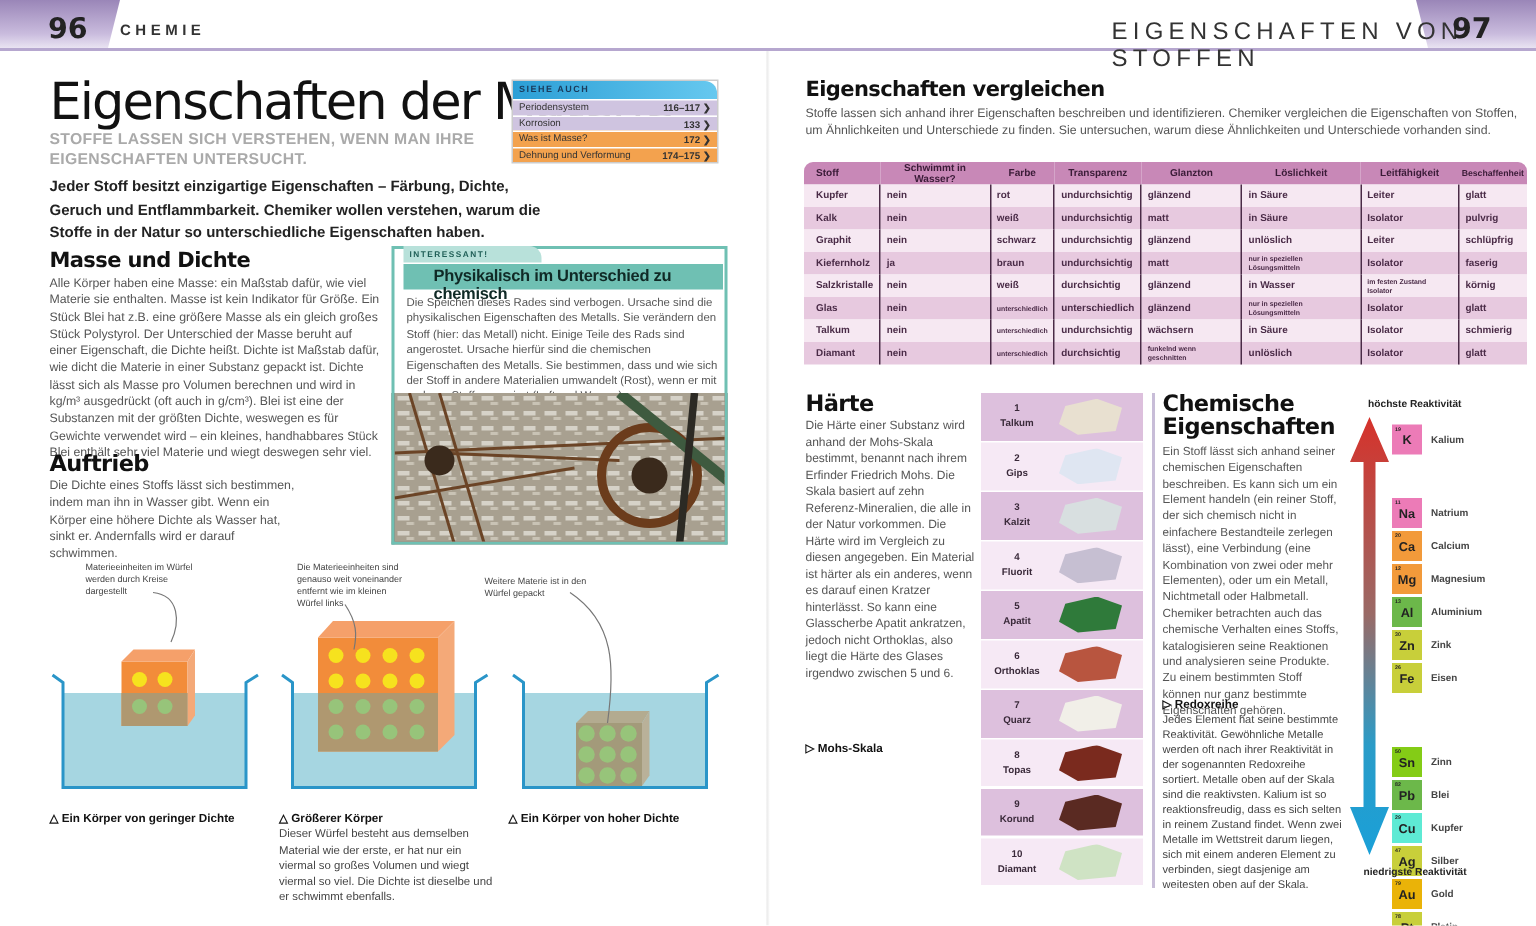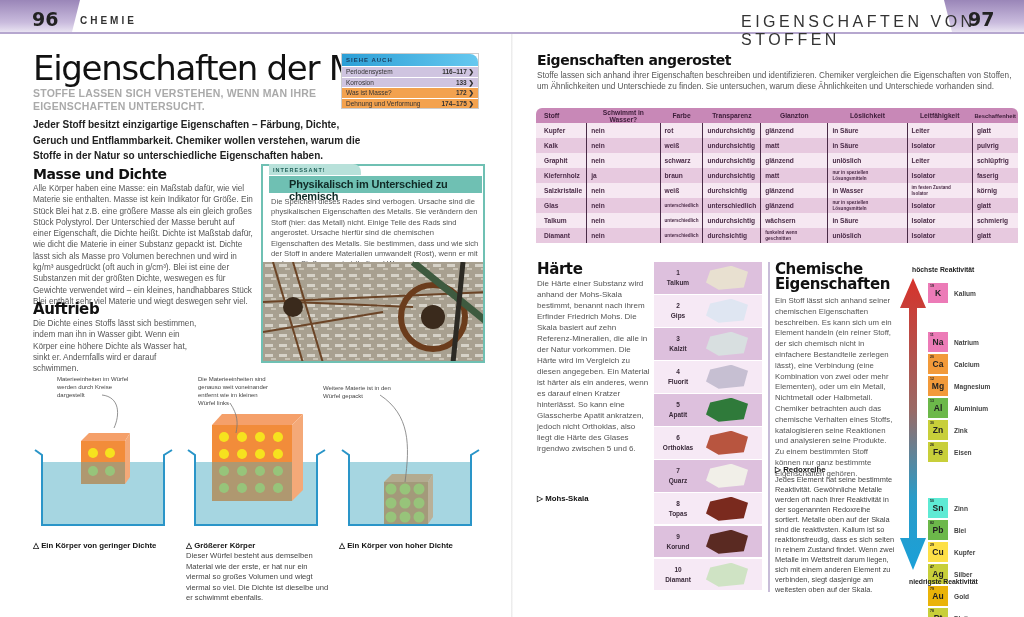--- a/index.html
+++ b/index.html
@@ -204,21 +204,21 @@
   <b>△ Ein Körper von geringer Dichte</b><br>
 </div>
 <div class="abs caption" style="left:186px;top:541px;width:146px">
   <b>△ Größerer Körper</b><br>
   <span>Dieser Würfel besteht aus demselben Material wie der erste, er hat nur ein viermal so großes Volumen und wiegt viermal so viel. Die Dichte ist dieselbe und er schwimmt ebenfalls.</span>
 </div>
 <div class="abs caption" style="left:339px;top:541px;width:146px">
   <b>△ Ein Körper von hoher Dichte</b><br>
 </div>
 
-<div class="abs h2" style="left:537px;top:52px">Eigenschaften angerostet</div>
+<div class="abs h2" style="left:537px;top:52px">Eigenschaften vergleichen</div>
 <div class="abs body" style="left:537px;top:70px;width:480px;line-height:11px">Stoffe lassen sich anhand ihrer Eigenschaften beschreiben und identifizieren. Chemiker vergleichen die Eigenschaften von Stoffen, um Ähnlichkeiten und Unterschiede zu finden. Sie untersuchen, warum diese Ähnlichkeiten und Unterschiede vorhanden sind.</div>
 
 <table class="abs table">
   <thead>
       <tr id="thead-row">
         <th>Stoff</th>
         <th>Schwimmt in Wasser?</th>
         <th>Farbe</th>
         <th>Transparenz</th>
         <th>Glanzton</th>
@@ -381,20 +381,20 @@
   <polygon points="15,0 28,30 19,30 19,260 28,260 15,292 2,260 11,260 11,30 2,30" fill="url(#ag)"></polygon>
 </svg>
 <div class="abs redox" id="redox">
     <div class="el" style="background: rgb(236, 123, 183);"><span class="z">19</span><span>K</span><span class="elname">Kalium</span></div>
     <div class="el" style="background: rgb(236, 123, 183); margin-top: 29px;"><span class="z">11</span><span>Na</span><span class="elname">Natrium</span></div>
     <div class="el" style="background: rgb(242, 154, 58);"><span class="z">20</span><span>Ca</span><span class="elname">Calcium</span></div>
     <div class="el" style="background: rgb(242, 154, 58);"><span class="z">12</span><span>Mg</span><span class="elname">Magnesium</span></div>
     <div class="el" style="background: rgb(108, 184, 74);"><span class="z">13</span><span>Al</span><span class="elname">Aluminium</span></div>
     <div class="el" style="background: rgb(200, 207, 58);"><span class="z">30</span><span>Zn</span><span class="elname">Zink</span></div>
     <div class="el" style="background: rgb(200, 207, 58);"><span class="z">26</span><span>Fe</span><span class="elname">Eisen</span></div>
-    <div class="el" style="background: #5eead4; margin-top: 36px;"><span class="z">50</span><span>Sn</span><span class="elname">Zinn</span></div>
+    <div class="el" style="background: #84cc16; margin-top: 36px;"><span class="z">50</span><span>Sn</span><span class="elname">Zinn</span></div>
     <div class="el" style="background: rgb(108, 184, 74);"><span class="z">82</span><span>Pb</span><span class="elname">Blei</span></div>
-    <div class="el" style="background: #fde047;"><span class="z">29</span><span>Cu</span><span class="elname">Kupfer</span></div>
+    <div class="el" style="background: #5eead4;"><span class="z">29</span><span>Cu</span><span class="elname">Kupfer</span></div>
     <div class="el" style="background: rgb(200, 207, 58);"><span class="z">47</span><span>Ag</span><span class="elname">Silber</span></div>
     <div class="el" style="background: #eab308; text-align: center;"><span class="z">79</span><span>Au</span><span class="elname">Gold</span></div>
     <div class="el" style="background: rgb(200, 207, 58);"><span class="z">78</span><span>Pt</span><span class="elname">Platin</span></div>
   </div>
 <div class="abs" style="left:909px;top:578px;font-size:6.8px;font-weight:bold;color:#222">niedrigste Reaktivität</div>
 
 </body></html>

